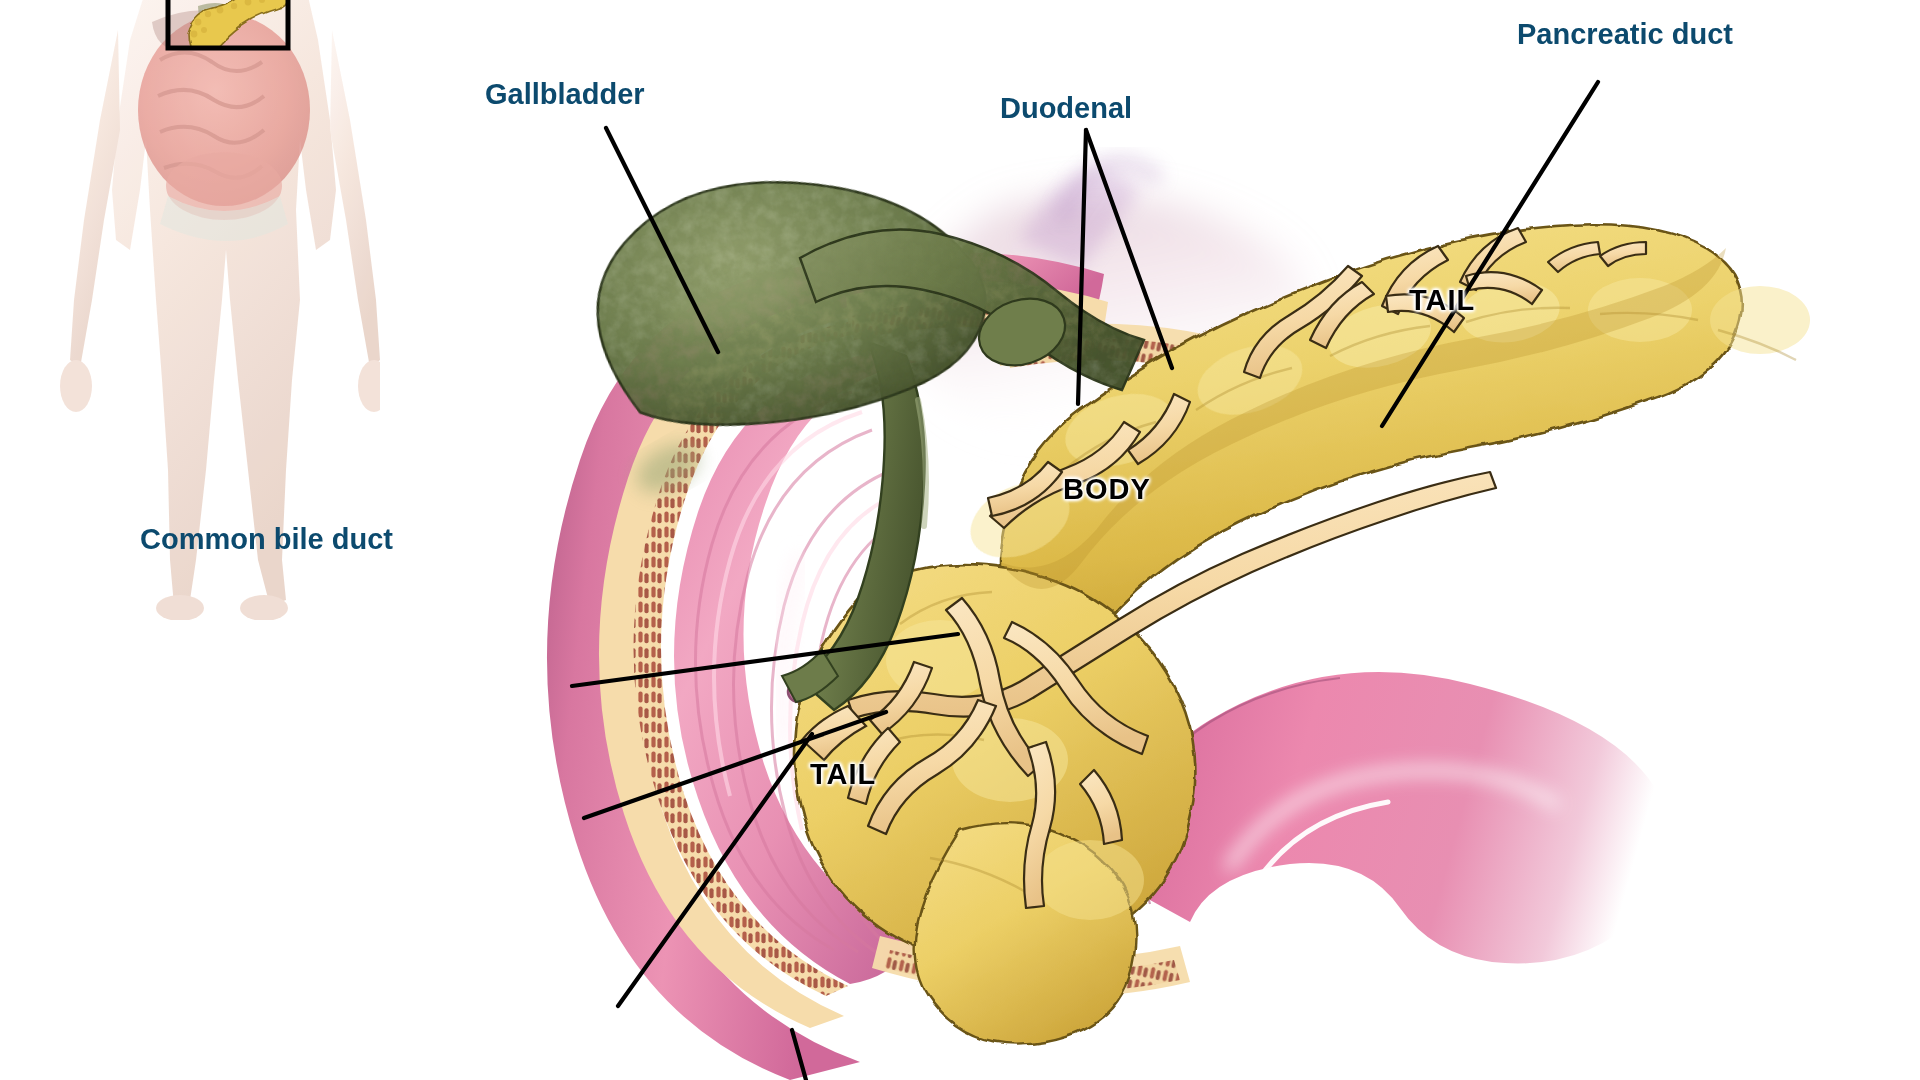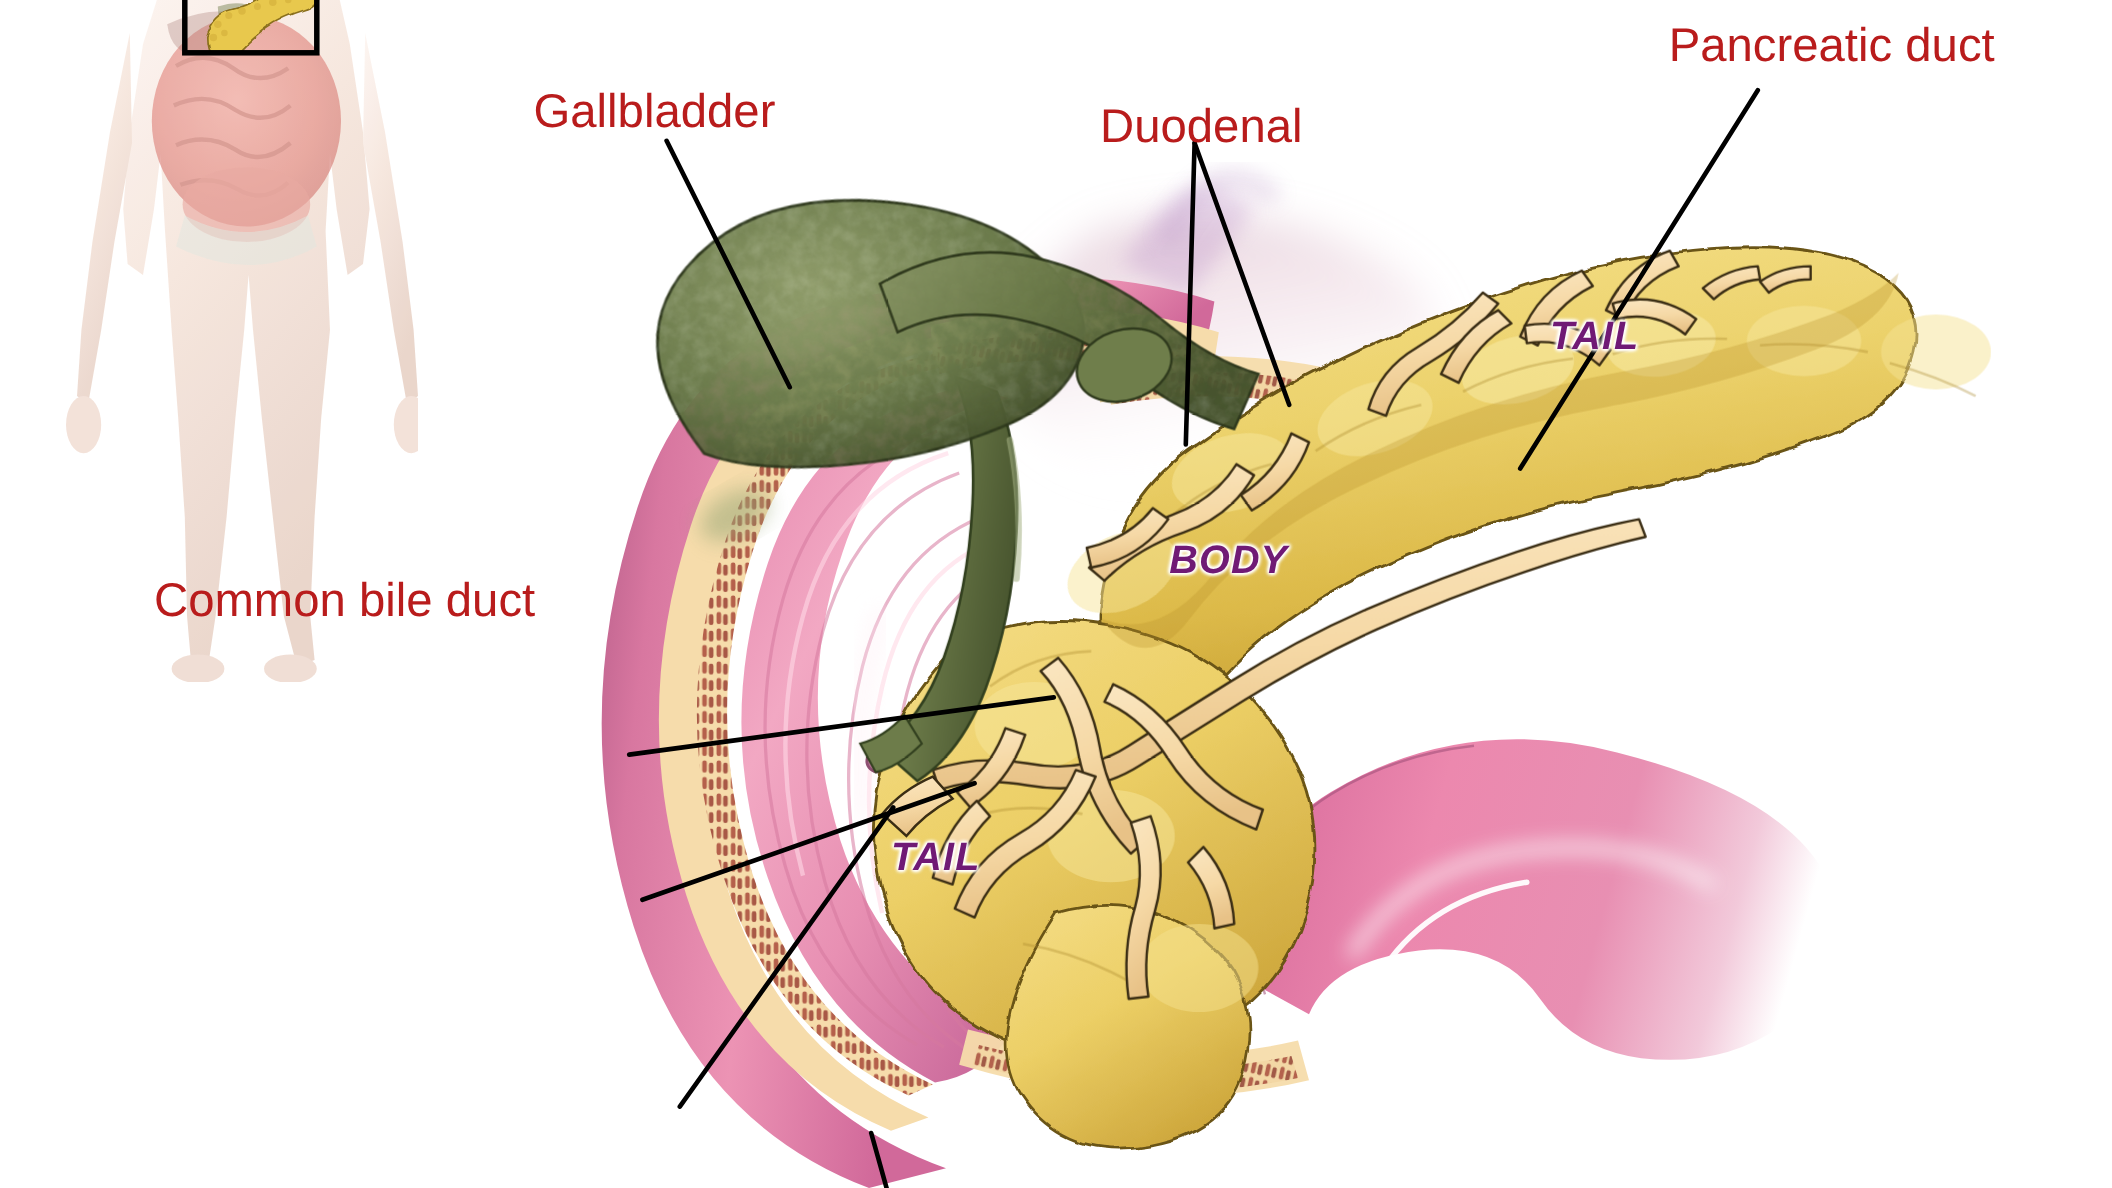--- a/index.html
+++ b/index.html
@@ -1,26 +1,26 @@
 <!DOCTYPE html>
 <html><head>
 <meta charset="utf-8">
 <title>Pancreas Anatomy Diagram</title>
 <style>
   html,body{margin:0;padding:0;background:#ffffff;}
   body{width:1920px;height:1080px;overflow:hidden;
        font-family:"Liberation Sans","DejaVu Sans",sans-serif;}
   #stage{position:relative;width:1920px;height:1080px;background:#fff;}
   #art{position:absolute;left:0;top:0;width:1920px;height:1080px;}
-  .lbl{position:absolute;color:#b91c1c;font-size:43px;line-height:1;
-       font-family:"Liberation Sans","DejaVu Sans",sans-serif;white-space:nowrap;}
-  .region{position:absolute;color:#701a75;font-size:36px;font-weight:bold;
+  .lbl{position:absolute;color:#0c4a6e;font-size:29px;line-height:1;
+       font-family:"Liberation Sans","DejaVu Sans",sans-serif;white-space:nowrap;font-weight:bold;}
+  .region{position:absolute;color:#000000;font-size:29px;font-weight:bold;
           letter-spacing:1px;white-space:nowrap;
           text-shadow:0 0 5px #fff,0 0 5px #fff,1px 1px 3px #fff,-1px -1px 3px #fff,
-                      1px -1px 3px #fff,-1px 1px 3px #fff;font-style:italic;}
+                      1px -1px 3px #fff,-1px 1px 3px #fff;}
 </style>
 </head>
 <body>
 
 <div id="stage">
 
 <svg id="art" viewBox="0 0 1920 1080" xmlns="http://www.w3.org/2000/svg">
   <defs>
 
     <linearGradient id="gPanc" x1="0" y1="0" x2="0.25" y2="1">
@@ -371,17 +371,17 @@
 <div class="lbl" style="left:1000px; top:94px;">Duodenal</div>
 
 <div class="lbl" style="left:1517px; top:20px;">Pancreatic duct</div>
 
 <div class="lbl" style="left:140px; top:525px;">Common bile duct</div>
 
 
 
 <div class="region" style="left:810px; top:758px;">TAIL</div>
 
-<div class="region" style="left:1063px; top:473px;margin-top:15px;">BODY</div>
+<div class="region" style="left:1063px; top:473px;">BODY</div>
 
 <div class="region" style="left:1409px; top:284px;">TAIL</div>
 
 </div>
 
 </body></html>

